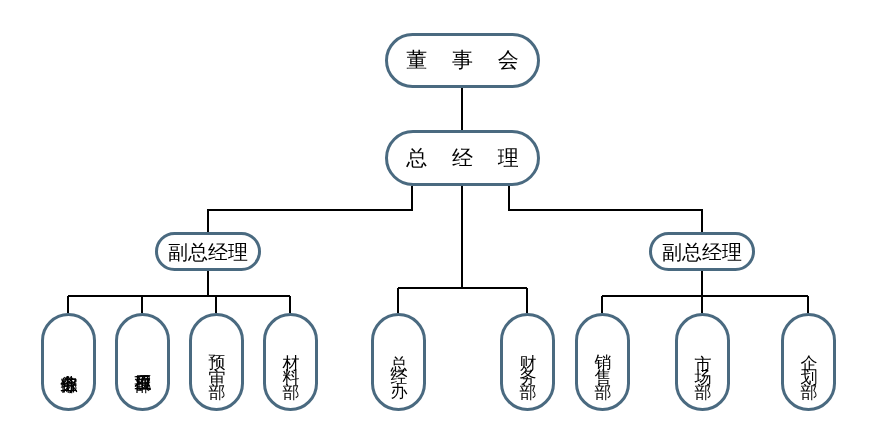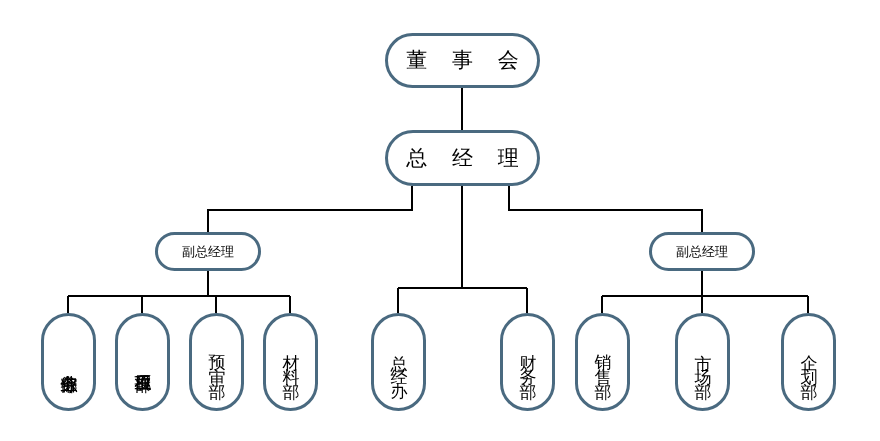--- a/index.html
+++ b/index.html
@@ -50,21 +50,21 @@
     text-indent: 9px;
     font-weight: 400;
   }
   .node.lvl2 .node-label {
     font-size: 21px;
     letter-spacing: 9px;
     text-indent: 9px;
     font-weight: 400;
   }
   .node.lvl3 .node-label {
-    font-size: 13px;
+    font-size: 20px;
     letter-spacing: 0px;
   }
   
   .node.vertical {
     border-radius: 999px;
   }
   .node.vertical .node-label {
     color: #000000;
     font-size: 16px;
     line-height: 1.05;

